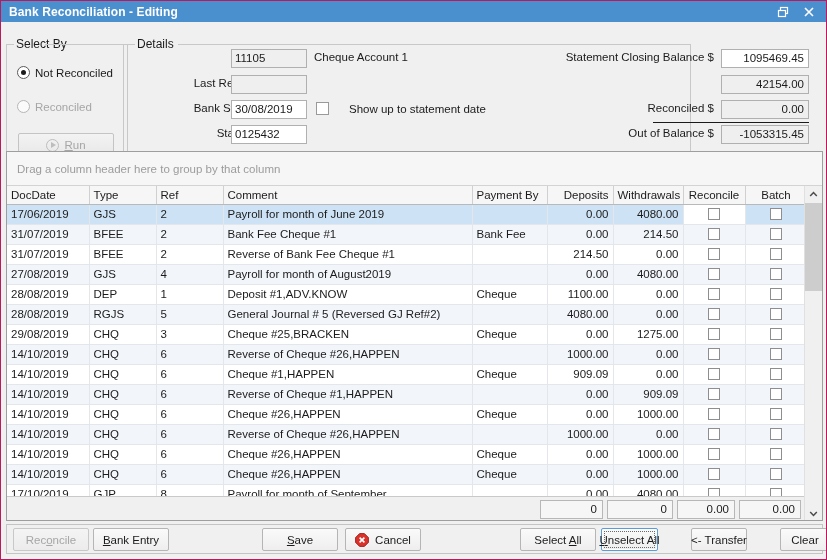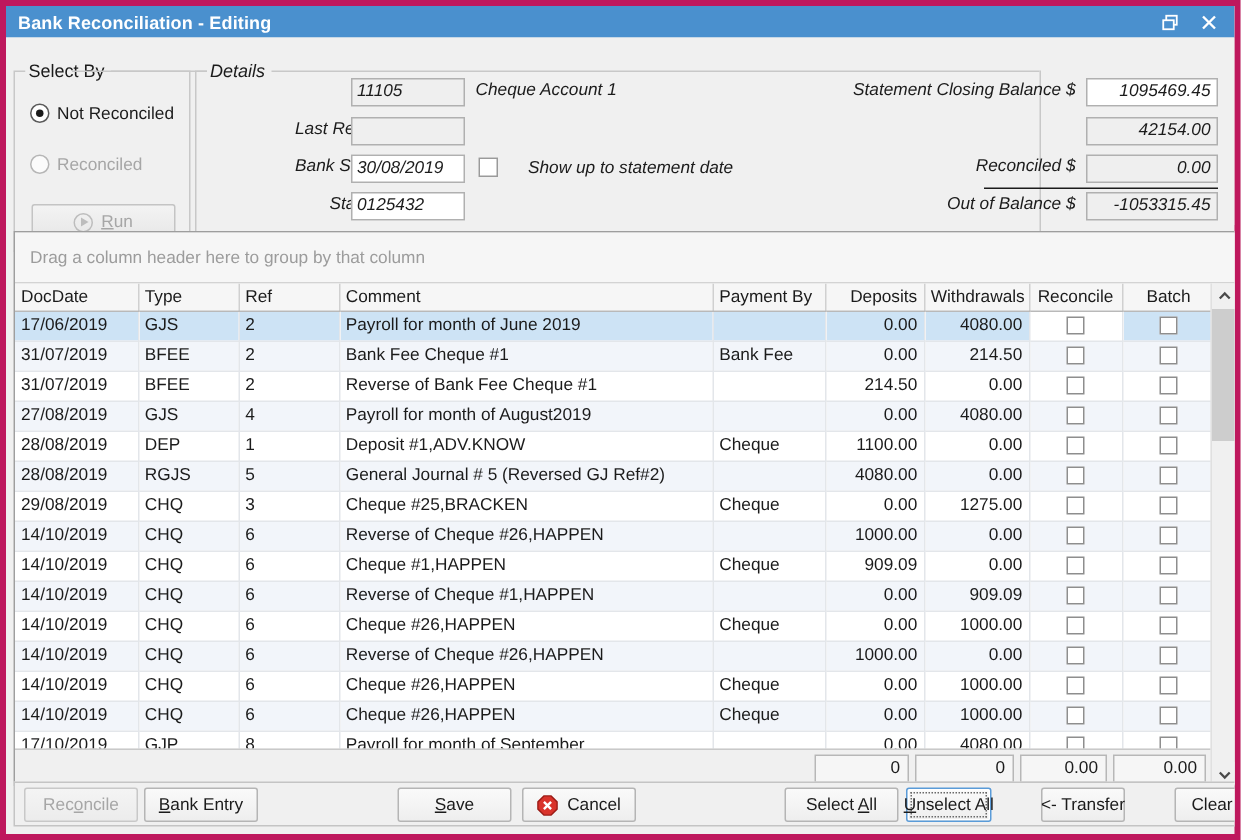--- a/index.html
+++ b/index.html
@@ -14,21 +14,21 @@
     font-size: 11.5px;
     color: #1b1b1b;
     overflow: hidden;
     -webkit-font-smoothing: antialiased;
   }
   #app {
     position: relative;
     width: 827px;
     height: 560px;
     box-sizing: border-box;
-    border: 4px solid #be185d;
+    border: 1px solid #be185d;
     background: #f0f0f0;
     overflow: hidden;
   }
 
   
   .titlebar {
     height: 21px;
     background: #4a90ce;
     display: flex;
     align-items: center;
@@ -81,21 +81,21 @@
     height: 1px;
     background: #c8c8c8;
   }
   .groupbox > .gb-topline-l { left: 0; width: 7px; }
   .groupbox > .gb-topline-r { right: 0; }
 
   #selectby {
     left: 5px; top: 22px; width: 118px; height: 121px;
   }
   #details {
-    left: 126px; top: 22px; width: 564px; height: 121px; font-style: italic;
+    left: 126px; top: 22px; width: 564px; height: 121px;
   }
 
   
   .radio-row {
     position: absolute;
     display: flex;
     align-items: center;
     gap: 5px;
     white-space: nowrap;
   }

